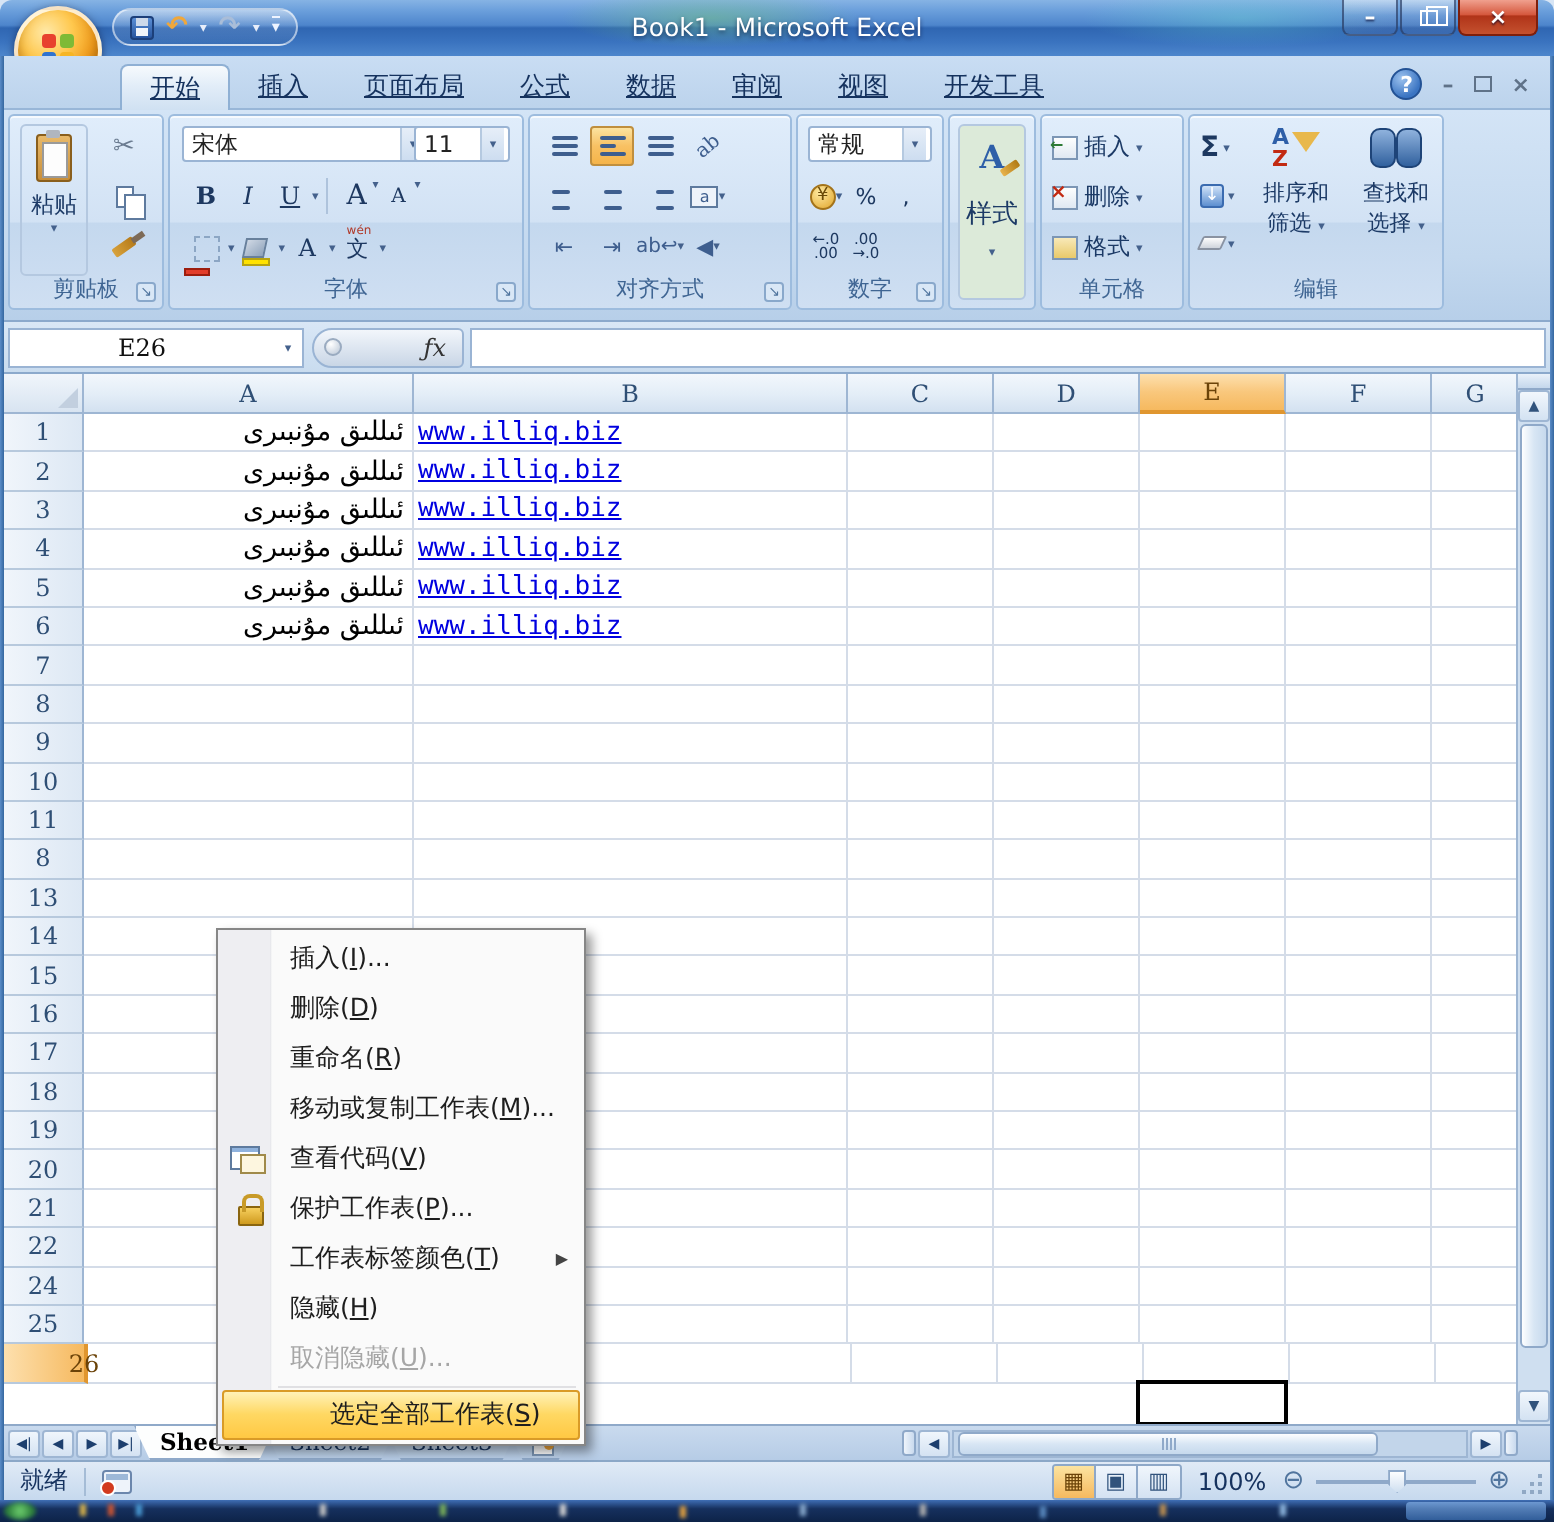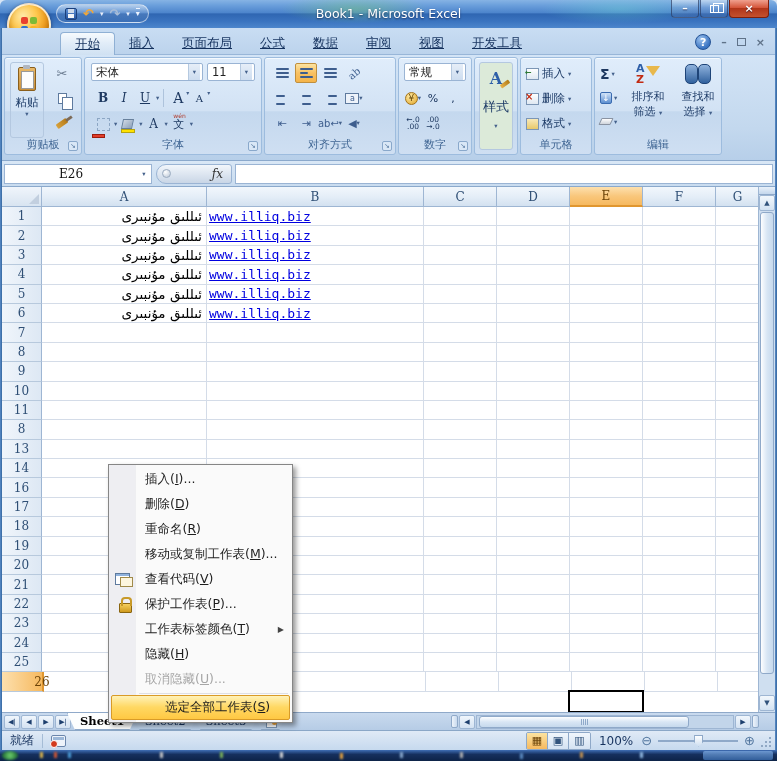--- a/index.html
+++ b/index.html
@@ -89,21 +89,21 @@
   .clip-small { position:absolute; left:44px; top:6px; display:flex; flex-direction:column; gap:6px; }
   .clip-small .btn { width:26px; height:19px; }
   .ic-scissors { color:#6a7b90; font-size:13px; }
   .ic-copy { width:9px; height:11px; background:#fff; border:1px solid #5e7a9e; position:relative; }
   .ic-copy::before { content:""; position:absolute; left:3px; top:3px; width:9px; height:11px; background:#fff; border:1px solid #5e7a9e; }
   .ic-painter { width:12px; height:5px; background:linear-gradient(90deg,#d8a23c,#b57a18); border-radius:1px; position:relative; transform:rotate(-35deg); }
   .ic-painter::before { content:""; position:absolute; right:-6px; top:1px; width:7px; height:3px; background:#7d6a57; }
 
   
   .g-font { width:178px; }
-  .font-name { position:absolute; left:6px; top:5px; width:112px; }
+  .font-name { position:absolute; left:6px; top:5px; width:124px; }
   .font-size { position:absolute; left:122px; top:5px; width:48px; }
   .fbtn-row { position:absolute; display:flex; gap:1px; align-items:center; }
   .row-bi { left:8px; top:30px; }
   .row-bd { left:8px; top:56px; }
   .fbtn { min-width:20px; height:20px; display:flex; align-items:center; justify-content:center;
     font-size:12px; color:#1d3providing860; border:1px solid transparent; border-radius:2px; color:#1d3860; }
   .fbtn.b { font-weight:bold; font-family:"DejaVu Serif",serif; }
   .fbtn.i { font-style:italic; font-family:"DejaVu Serif",serif; }
   .fbtn.u { text-decoration:underline; font-family:"DejaVu Serif",serif; }
   .grow-a { font-size:14px; position:relative; font-family:"DejaVu Serif",serif; }
@@ -754,20 +754,30 @@
           <div class="rownum">14</div>
           <div class="cell" style="width: 165px;"></div>
           <div class="cell" style="width: 217px;"></div>
           <div class="cell" style="width: 73px;"></div>
           <div class="cell" style="width: 73px;"></div>
           <div class="cell" style="width: 73px;"></div>
           <div class="cell" style="width: 73px;"></div>
           <div class="cell" style="width: 44px;"></div>
         </div>
         <div class="grow">
+          <div class="rownum">15</div>
+          <div class="cell" style="width: 165px;"></div>
+          <div class="cell" style="width: 217px;"></div>
+          <div class="cell" style="width: 73px;"></div>
+          <div class="cell" style="width: 73px;"></div>
+          <div class="cell" style="width: 73px;"></div>
+          <div class="cell" style="width: 73px;"></div>
+          <div class="cell" style="width: 44px;"></div>
+        </div>
+        <div class="grow">
           <div class="rownum">16</div>
           <div class="cell" style="width: 165px;"></div>
           <div class="cell" style="width: 217px;"></div>
           <div class="cell" style="width: 73px;"></div>
           <div class="cell" style="width: 73px;"></div>
           <div class="cell" style="width: 73px;"></div>
           <div class="cell" style="width: 73px;"></div>
           <div class="cell" style="width: 44px;"></div>
         </div>
         <div class="grow">
@@ -815,30 +825,20 @@
           <div class="cell" style="width: 165px;"></div>
           <div class="cell" style="width: 217px;"></div>
           <div class="cell" style="width: 73px;"></div>
           <div class="cell" style="width: 73px;"></div>
           <div class="cell" style="width: 73px;"></div>
           <div class="cell" style="width: 73px;"></div>
           <div class="cell" style="width: 44px;"></div>
         </div>
         <div class="grow">
           <div class="rownum">22</div>
-          <div class="cell" style="width: 165px;"></div>
-          <div class="cell" style="width: 217px;"></div>
-          <div class="cell" style="width: 73px;"></div>
-          <div class="cell" style="width: 73px;"></div>
-          <div class="cell" style="width: 73px;"></div>
-          <div class="cell" style="width: 73px;"></div>
-          <div class="cell" style="width: 44px;"></div>
-        </div>
-        <div class="grow">
-          <div class="rownum">23</div>
           <div class="cell" style="width: 165px;"></div>
           <div class="cell" style="width: 217px;"></div>
           <div class="cell" style="width: 73px;"></div>
           <div class="cell" style="width: 73px;"></div>
           <div class="cell" style="width: 73px;"></div>
           <div class="cell" style="width: 73px;"></div>
           <div class="cell" style="width: 44px;"></div>
         </div>
         <div class="grow">
           <div class="rownum">24</div>

